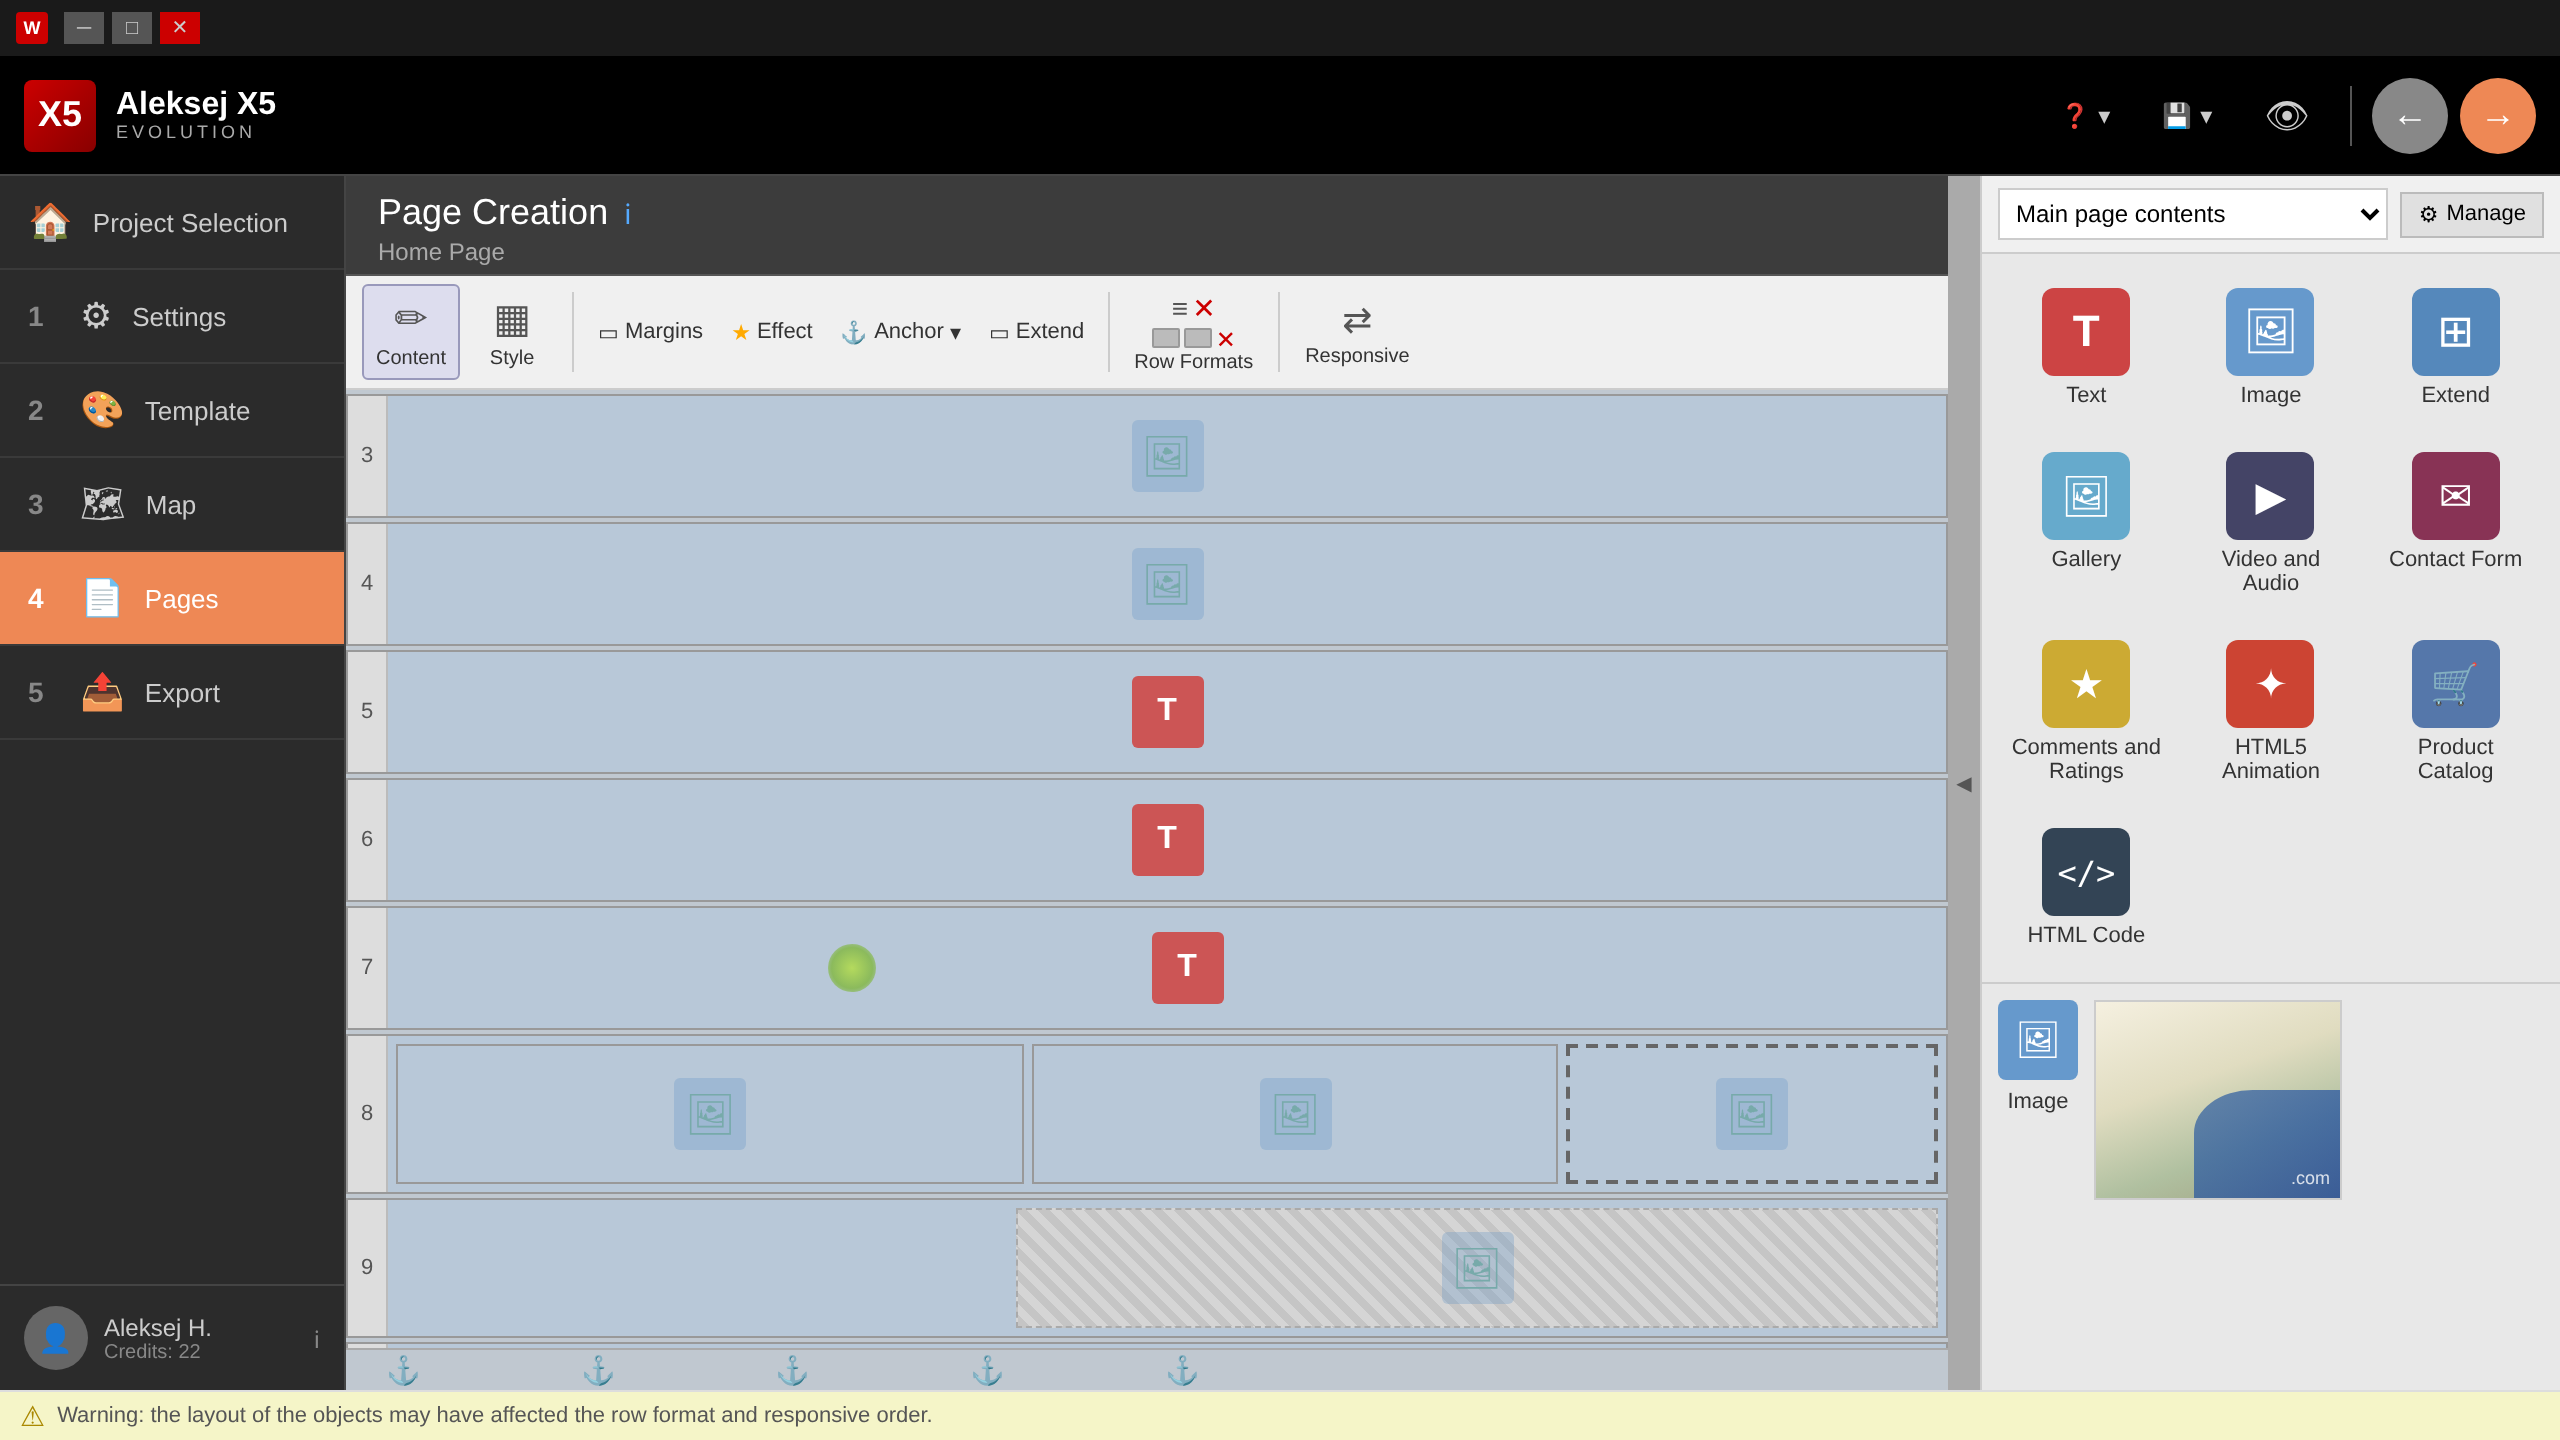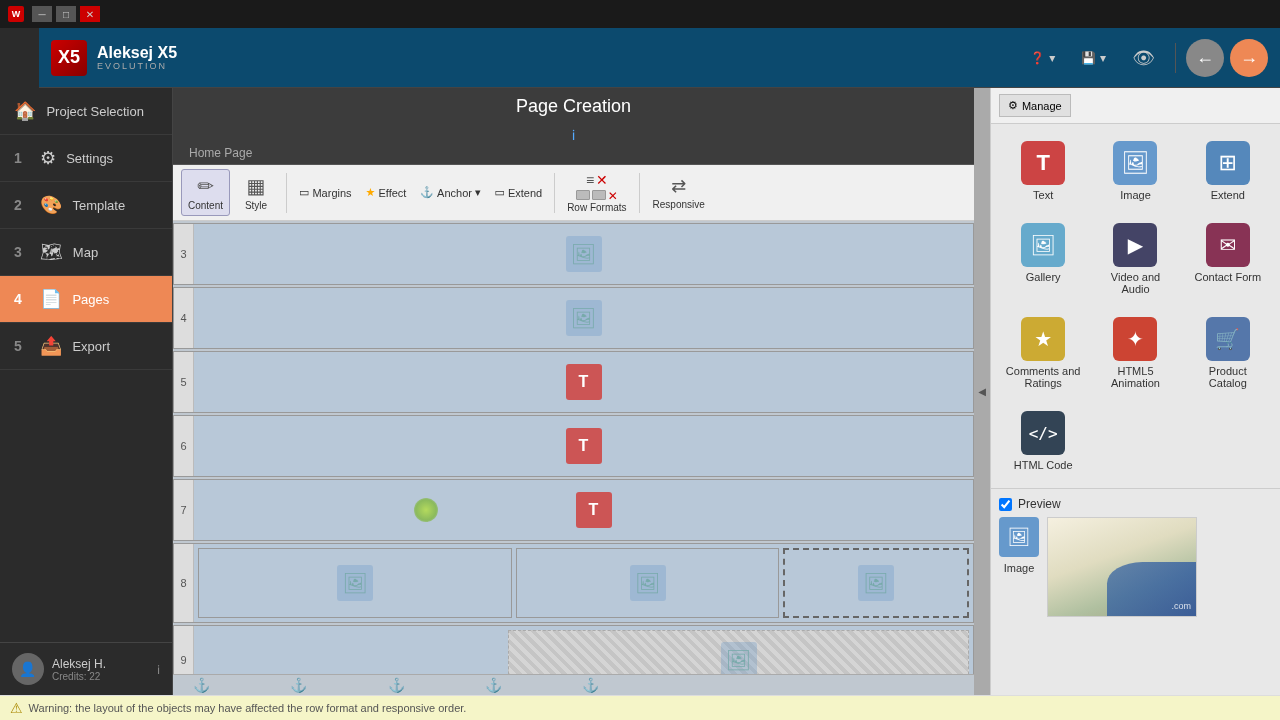--- a/index.html
+++ b/index.html
@@ -10,21 +10,21 @@
     #titlebar .app-icon { width: 16px; height: 16px; background: #c00; border-radius: 2px; margin-right: 8px; display: flex; align-items: center; justify-content: center; font-size: 9px; color: #fff; font-weight: bold; }
     #titlebar .title { flex: 1; }
     #titlebar .win-controls { display: flex; gap: 4px; }
     #titlebar .win-btn { width: 20px; height: 16px; background: #555; border: none; color: #ccc; font-size: 10px; cursor: pointer; display: flex; align-items: center; justify-content: center; }
     #titlebar .win-btn.close { background: #c00; }
 
     
     #app { display: flex; flex-direction: column; height: calc(720px - 28px); }
 
     
-    #header { background: #0c4a6e; height: 60px; display: flex; align-items: center; padding: 0 12px; border-bottom: 1px solid #444; margin-left: 39px; }
+    #header { background: #000000; height: 60px; display: flex; align-items: center; padding: 0 12px; border-bottom: 1px solid #444; }
     #header .logo { display: flex; align-items: center; gap: 10px; }
     #header .logo-icon { width: 36px; height: 36px; background: linear-gradient(135deg, #c00, #800); border-radius: 4px; display: flex; align-items: center; justify-content: center; font-size: 18px; color: #fff; font-weight: bold; }
     #header .logo-text { display: flex; flex-direction: column; }
     #header .logo-text .ws { font-size: 16px; font-weight: bold; color: #fff; line-height: 1; }
     #header .logo-text .evo { font-size: 9px; color: #aaa; letter-spacing: 2px; }
     #header .spacer { flex: 1; }
     #header .header-btns { display: flex; align-items: center; gap: 6px; }
     #header .hbtn { background: none; border: none; color: #ccc; cursor: pointer; padding: 6px 10px; border-radius: 3px; display: flex; align-items: center; gap: 4px; font-size: 12px; }
     #header .hbtn.eye { font-size: 18px; }
     #header .sep { width: 1px; height: 30px; background: #555; margin: 0 4px; }
@@ -46,21 +46,21 @@
     #sidebar .user-info { margin-top: auto; display: flex; align-items: center; gap: 8px; padding: 10px 12px; border-top: 1px solid #444; }
     #sidebar .avatar { width: 32px; height: 32px; border-radius: 50%; background: #666; overflow: hidden; display: flex; align-items: center; justify-content: center; font-size: 14px; }
     #sidebar .user-name { font-size: 12px; color: #ccc; }
     #sidebar .user-credits { font-size: 10px; color: #888; }
 
     
     #main { flex: 1; display: flex; flex-direction: column; background: #3c3c3c; overflow: hidden; }
 
     
     #page-header { background: #3c3c3c; padding: 8px 16px 4px; border-bottom: 1px solid #555; }
-    #page-header .page-title { font-size: 18px; font-weight: 300; color: #fff; display: flex; align-items: center; gap: 8px; flex-direction: column; }
+    #page-header .page-title { font-size: 18px; font-weight: 300; color: #fff; display: flex; align-items: center; gap: 8px; }
     #page-header .page-subtitle { font-size: 12px; color: #aaa; margin-top: 2px; }
     #page-header .info-icon { color: #5af; font-size: 14px; }
 
     
     #toolbar { background: #f0f0f0; padding: 4px 8px; display: flex; align-items: center; gap: 2px; border-bottom: 1px solid #ccc; }
     #toolbar .tb-btn { background: none; border: 1px solid transparent; cursor: pointer; padding: 4px 6px; border-radius: 3px; display: flex; flex-direction: column; align-items: center; font-size: 10px; color: #333; min-width: 48px; gap: 2px; }
     #toolbar .tb-btn.active { background: #dde; border-color: #99b; }
     #toolbar .tb-icon { font-size: 20px; color: #555; }
     #toolbar .tb-sep { width: 1px; height: 40px; background: #ccc; margin: 0 4px; }
     #toolbar .tb-item { display: flex; align-items: center; gap: 3px; padding: 2px 6px; cursor: pointer; color: #333; font-size: 11px; white-space: nowrap; }
@@ -82,21 +82,21 @@
     #right-panel .rp-select { flex: 1; padding: 4px; font-size: 12px; border: 1px solid #ccc; background: #fff; }
     #right-panel .manage-btn { background: #e0e0e0; border: 1px solid #bbb; padding: 4px 8px; font-size: 11px; cursor: pointer; display: flex; align-items: center; gap: 4px; }
     .objects-grid { display: grid; grid-template-columns: repeat(3, 1fr); gap: 4px; padding: 8px; }
     .obj-item { display: flex; flex-direction: column; align-items: center; padding: 8px 4px; cursor: pointer; border-radius: 4px; border: 1px solid transparent; gap: 4px; }
     .obj-icon { width: 44px; height: 44px; border-radius: 6px; display: flex; align-items: center; justify-content: center; font-size: 24px; }
     .obj-label { font-size: 11px; color: #333; text-align: left; }
     .preview-section { border-top: 1px solid #ccc; padding: 8px; }
     .preview-check { display: flex; align-items: center; gap: 6px; font-size: 12px; color: #333; margin-bottom: 6px; }
     .preview-area { display: flex; gap: 8px; align-items: flex-start; }
     .preview-icon-block { display: flex; flex-direction: column; align-items: center; gap: 2px; }
-    .preview-img { width: 150px; height: 100px; background: #14532d; border: 1px solid #ccc; overflow: hidden; position: relative; }
+    .preview-img { width: 124px; height: 100px; background: #14532d; border: 1px solid #ccc; overflow: hidden; position: relative; }
     .preview-img-inner { width: 100%; height: 100%; object-fit: cover; background: linear-gradient(135deg, #f0ede0 60%, #c0c0b0 100%); display: flex; align-items: flex-end; justify-content: flex-end; }
 
     
     #bottom-bar { background: #f5f5c8; padding: 4px 10px; font-size: 11px; color: #555; border-top: 1px solid #ddd; display: flex; align-items: center; gap: 6px; }
 
     
     .collapse-btn { width: 16px; background: #aaa; display: flex; align-items: center; justify-content: center; cursor: pointer; font-size: 10px; color: #555; }
 
     
     .cursor-highlight { width: 24px; height: 24px; background: radial-gradient(circle, rgba(180,220,80,0.9) 0%, rgba(120,180,40,0.7) 60%, transparent 100%); border-radius: 50%; position: absolute; }
@@ -345,20 +345,23 @@
         <span style="font-size:14px; color:#555;">⚓</span>
         <span style="font-size:14px; color:#555;">⚓</span>
       </div>
     </div>
 
     <div class="collapse-btn">◀</div>
 
     <div id="right-panel">
 
       <div class="rp-header">
+        <select class="rp-select">
+          <option>Main page contents</option>
+        </select>
         <button class="manage-btn">
           <span>⚙</span>
           <span>Manage</span>
         </button>
       </div>
 
       <div class="objects-grid">
 
         <div class="obj-item">
           <div class="obj-icon" style="background:#cc4444;">
@@ -426,24 +429,20 @@
         <div class="obj-item">
           <div class="obj-icon" style="background:#334455;">
             <span style="color:#fff; font-size:16px; font-family:monospace;">&lt;/&gt;</span>
           </div>
           <span class="obj-label" style="text-align:center;">HTML Code</span>
         </div>
 
       </div>
 
       <div class="preview-section">
-        <div class="preview-check">
-          <input type="checkbox" checked="" style="">
-          <span>Preview</span>
-        </div>
         <div class="preview-area">
           <div class="preview-icon-block">
             <div class="obj-icon" style="background:#6699cc; width:40px; height:40px; border-radius:4px;">
               <span style="color:#fff; font-size:18px;">🖼</span>
             </div>
             <span style="font-size:11px; color:#333; margin-top:3px;">Image</span>
           </div>
           <div class="preview-img">
             <div class="preview-img-inner">
 

